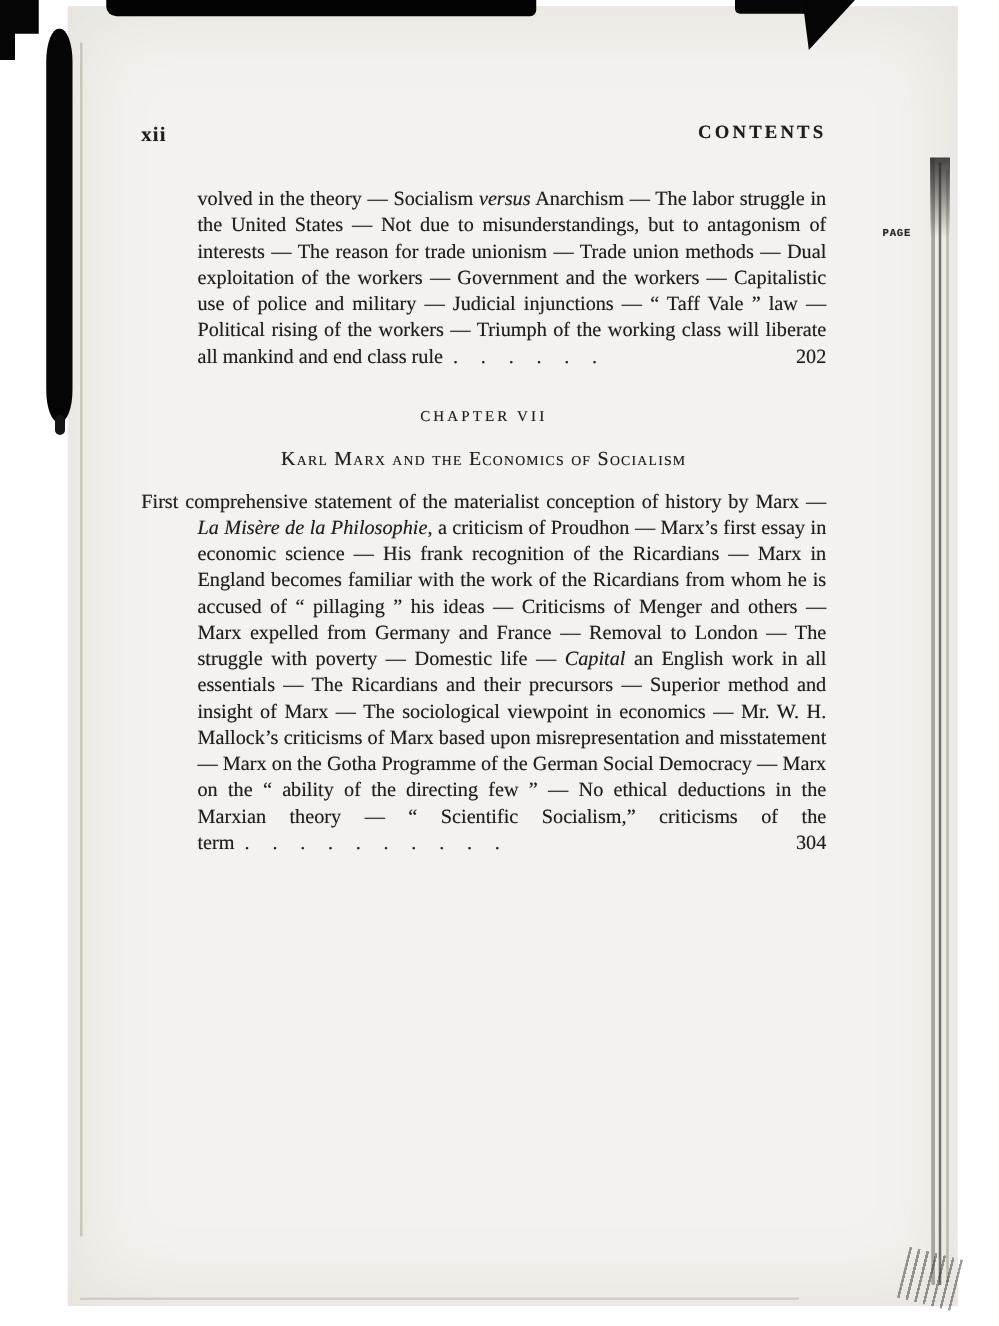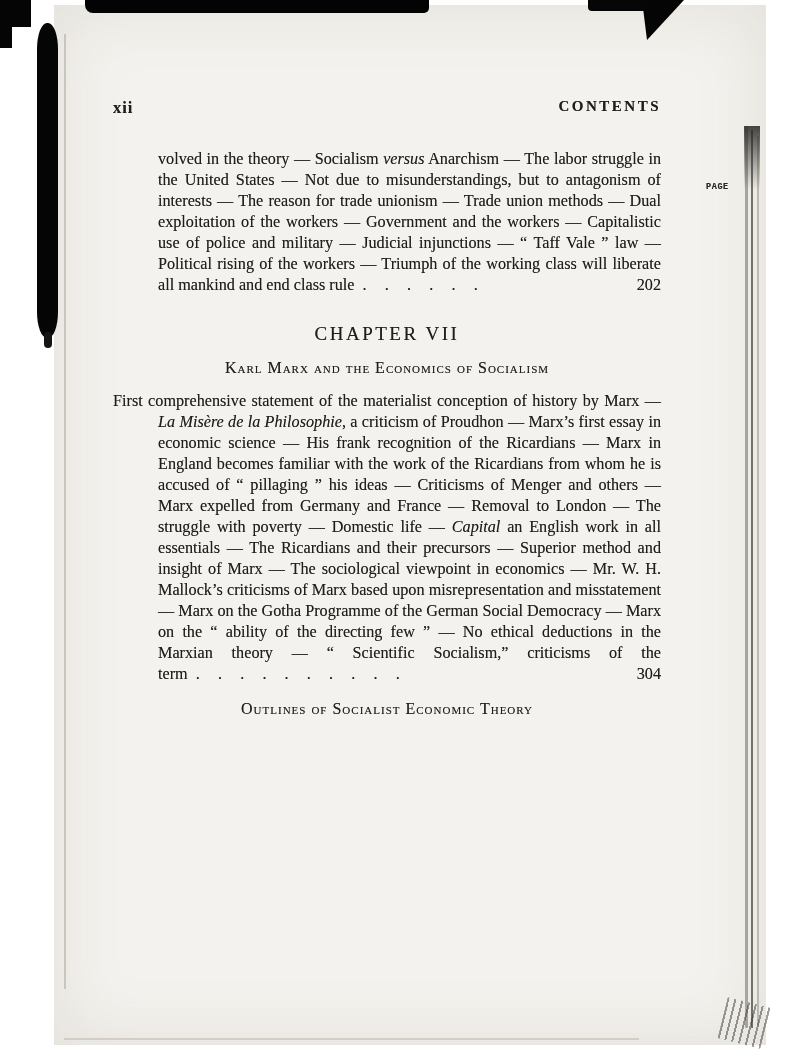--- a/index.html
+++ b/index.html
@@ -57,21 +57,21 @@
     font-family: Liberation Mono, monospace;
     margin-top: 40px;
   }
 
   p.entry { margin: 13px 0 0; padding-left: 45px; text-indent: -45px; text-align: justify; position: relative; }
   p.entry.cont { text-indent: 0; }
   p.entry.first { margin-top: 33px; }
   .dots { letter-spacing: 1px; margin-left: 8px; white-space: nowrap; }
   .pagenum { position: absolute; right: 0; bottom: 0; text-indent: 0; }
 
-  h2.chapter { margin: 27px 0 0; font-size: 19px; font-weight: normal; text-align: center; letter-spacing: 2.5px; }
+  h2.chapter { margin: 27px 0 0; font-size: 12px; font-weight: normal; text-align: center; letter-spacing: 2.5px; }
   h3.chapter-sub { margin: 13px 0 0; font-size: 16px; font-weight: normal; text-align: center;
     letter-spacing: 1px; font-variant: small-caps; }
   i { font-style: italic; }
 </style>
 </head>
 <body>
 
 <div class="canvas">
 
   <div class="paper"></div>
@@ -107,17 +107,16 @@
     </p>
 
     <h2 class="chapter">CHAPTER VII</h2>
     <h3 class="chapter-sub">Karl Marx and the Economics of Socialism</h3>
 
     <p class="entry">
       <span><span>First comprehensive statement of the materialist conception of history by Marx — </span><i>La Misère de la Philosophie</i><span>, a criticism of Proudhon — Marx’s first essay in economic science — His frank recognition of the Ricardians — Marx in England becomes familiar with the work of the Ricardians from whom he is accused of “ pillaging ” his ideas — Criticisms of Menger and others — Marx expelled from Germany and France — Removal to London — The struggle with poverty — Domestic life — </span><i>Capital</i><span> an English work in all essentials — The Ricardians and their precursors — Superior method and insight of Marx — The sociological viewpoint in economics — Mr. W. H. Mallock’s criticisms of Marx based upon misrepresentation and misstatement — Marx on the Gotha Programme of the German Social Democracy — Marx on the “ ability of the directing few ” — No ethical deductions in the Marxian theory — “ Scientific Socialism,” criticisms of the term</span></span><span class="dots">. . . . . . . . . .</span>
       <span class="pagenum">304</span>
     </p>
 
-    <h3 class="chapter-sub">Outlines of Socialist Economic Theory</h3>
 
 
   </div>
 </div>
 
 </body></html>

